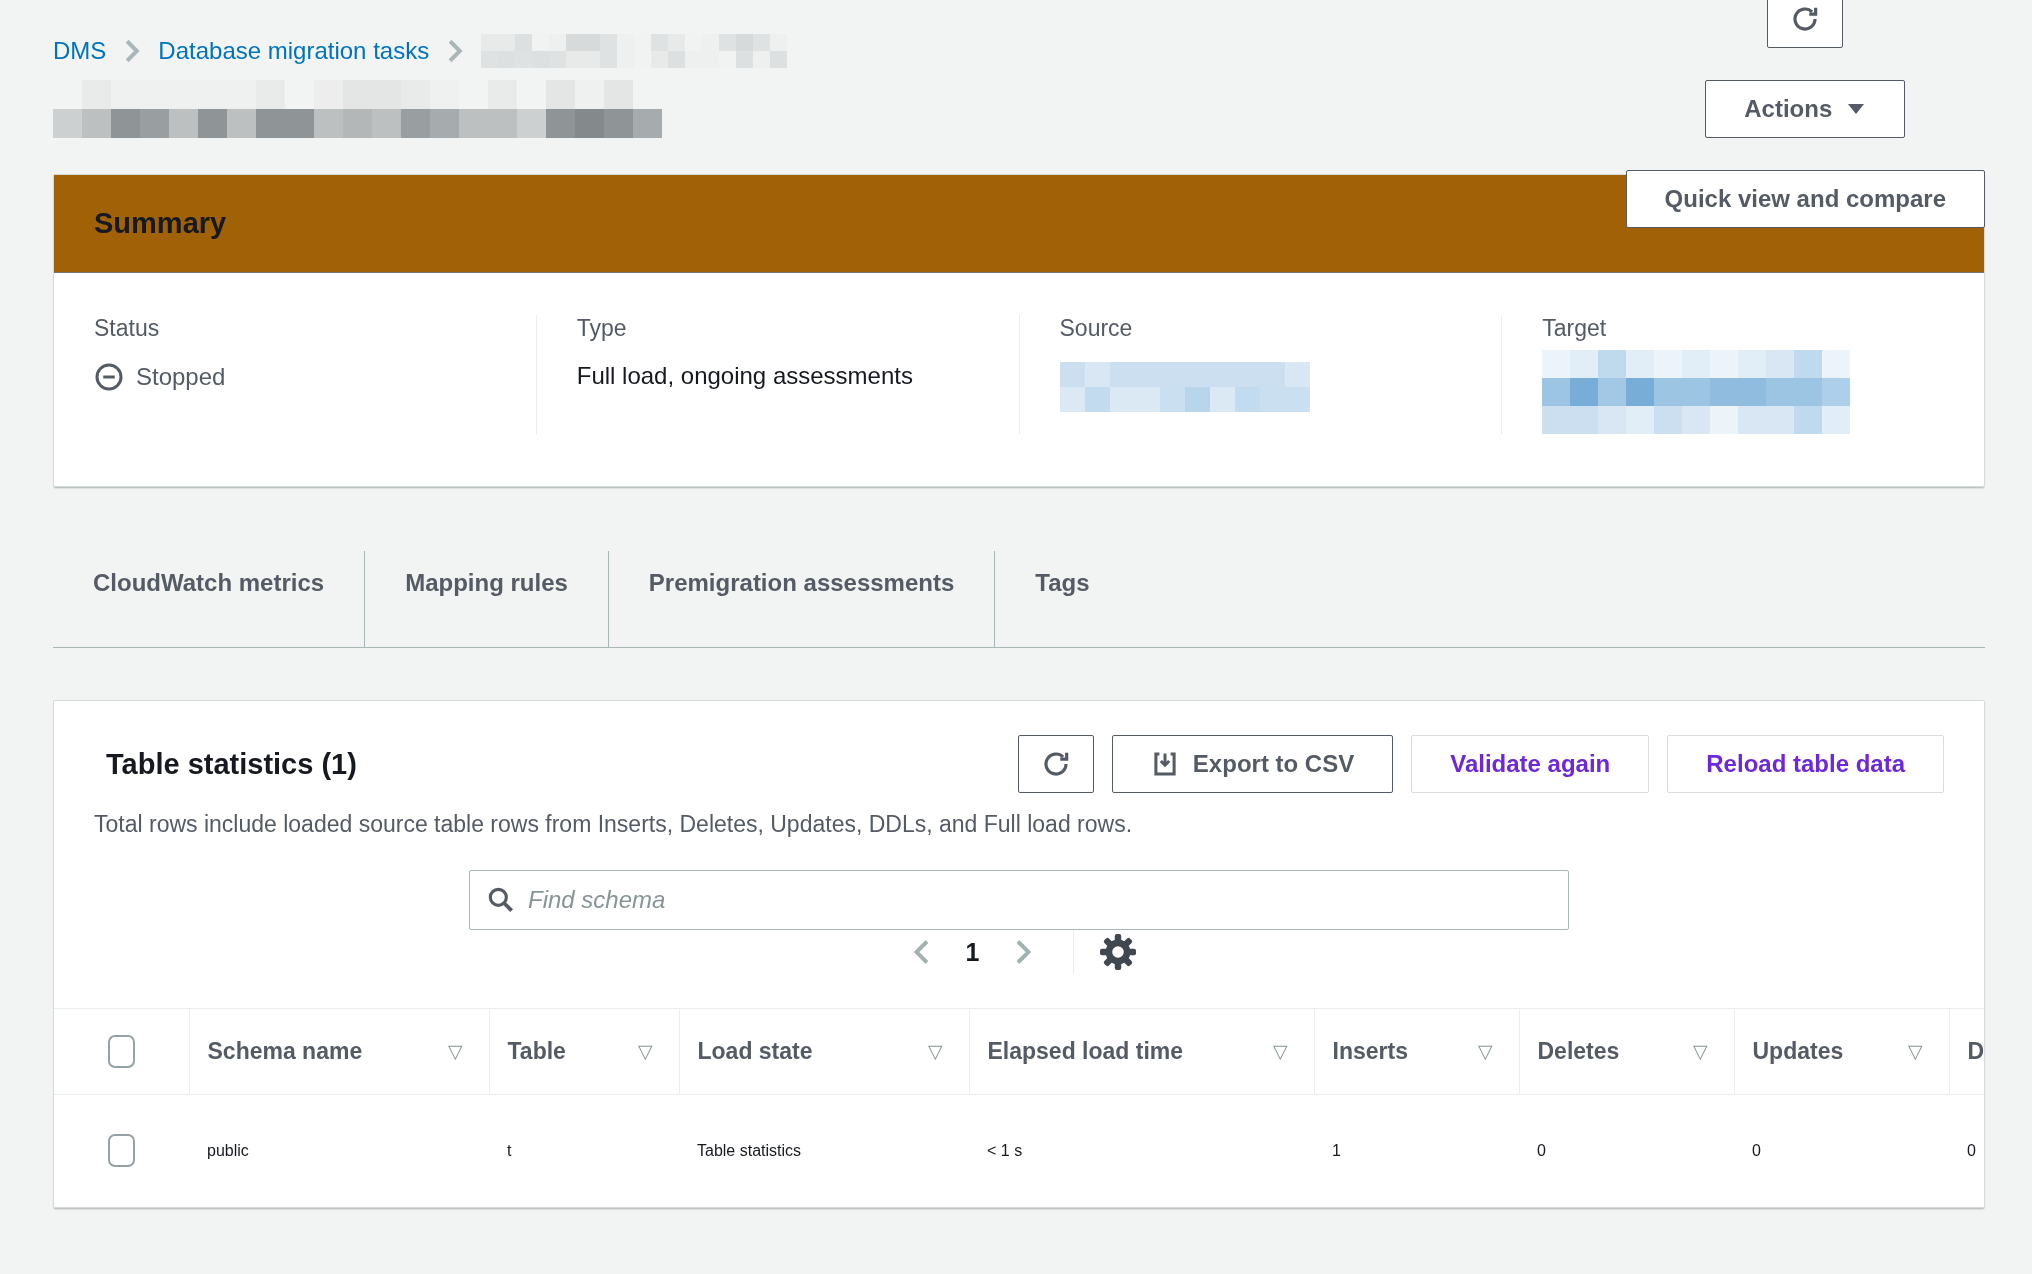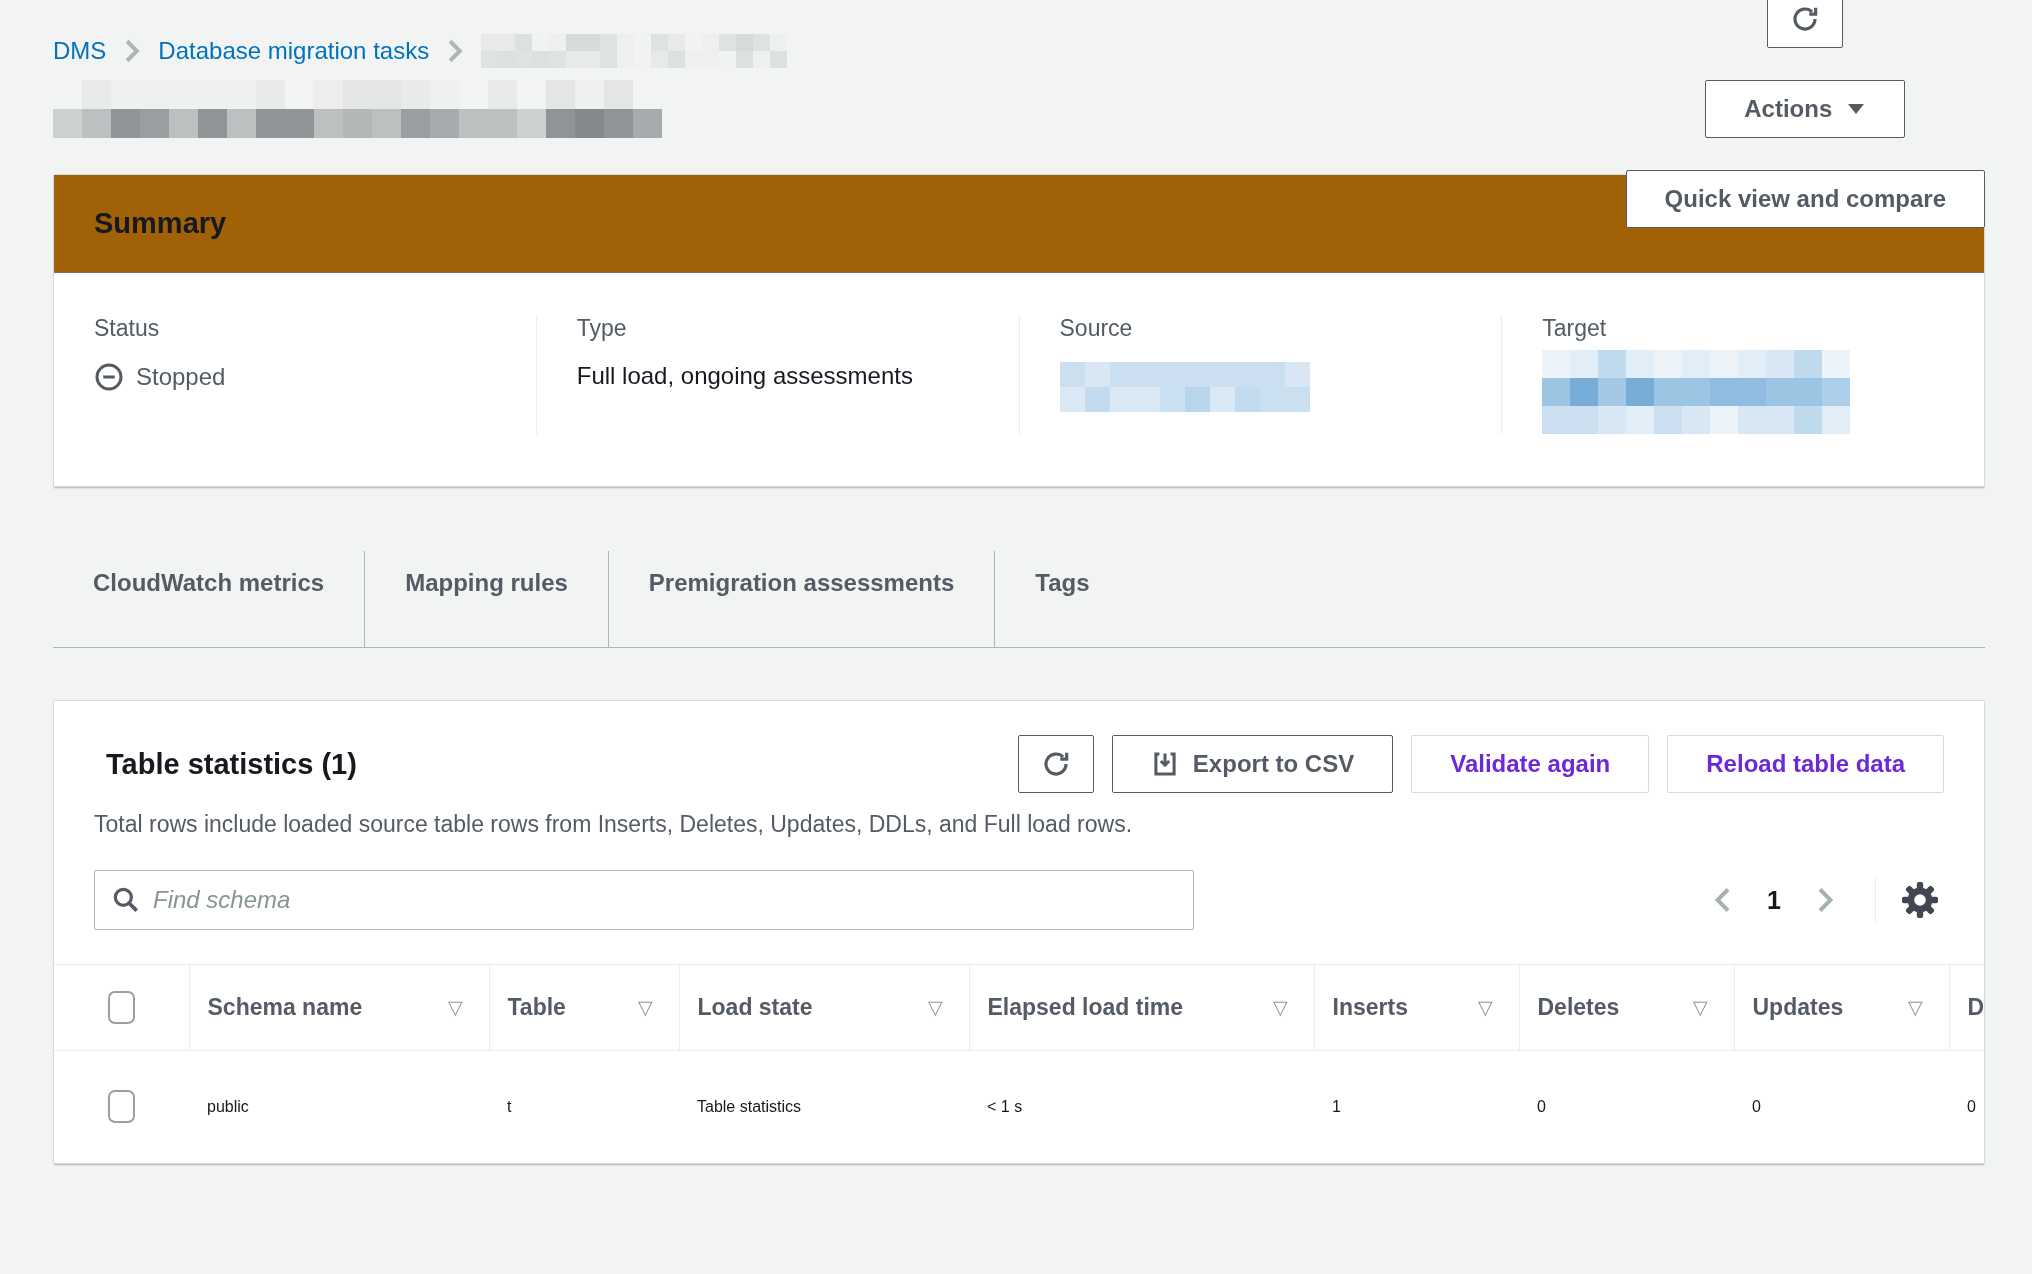--- a/index.html
+++ b/index.html
@@ -59,21 +59,21 @@
   .tab.active::after {
     content:""; position:absolute; left:0; right:0; bottom:-3px; height:6px; background:#1d2127;
   }
 
   
   .table-card { margin-top:52px; overflow:hidden; }
   .tc-head { display:flex; justify-content:space-between; align-items:center; padding:34px 40px 0;margin-left:12px; }
   .tc-buttons { display:flex; gap:18px; align-items:center; }
   .tc-desc { padding:18px 40px 0; font-size:23px; color:#545b64; }
 
-  .tc-toolbar { display:flex; justify-content:space-between; align-items:center; padding:32px 40px 0; }
+  .tc-toolbar { display:flex; justify-content:space-between; align-items:center; padding:32px 40px 0;flex-direction:column; }
   .search-wrap { position:relative; width:1100px; }
   .search-input {
     width:100%; height:60px; border:1px solid #aab7b8; border-radius:2px;
     padding:0 20px 0 58px; font-size:24px; color:#16191f; background:#fff;
     font-family:"Liberation Sans", sans-serif;
   }
   .search-input::placeholder { font-style:italic; color:#879596; }
   .search-icon { position:absolute; left:16px; top:14px; color:#545b64; }
 
   .pager { display:flex; align-items:center; gap:8px; }

